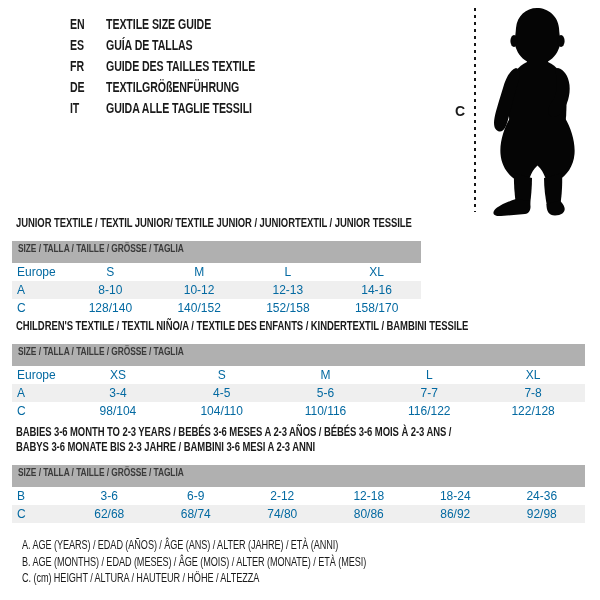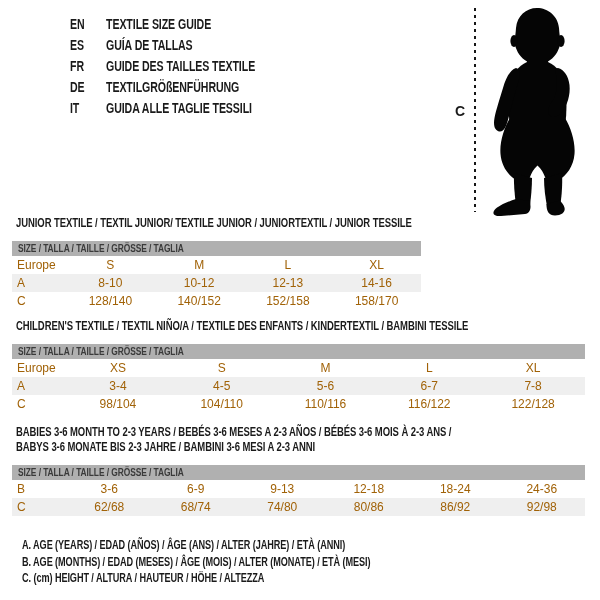--- a/index.html
+++ b/index.html
@@ -24,29 +24,29 @@
   .c-label{position:absolute;left:455px;top:103px;font-weight:bold;font-size:14px;}
   .baby-svg{position:absolute;left:487px;top:5px;width:101px;height:212px;}
 
   
   .tbl-section{position:absolute;left:12px;}
   #t1{top:215px;width:409px;}
   #t2{top:318px;width:573px;}
   #t3{top:424px;width:573px;}
   .tbl-title{height:15px;line-height:15px;font-weight:bold;font-size:13px;padding-left:4px;}
   .tbl{margin-top:11px;}
-  .size-bar{height:15px;line-height:15px;background:#b0b0b0;color:#3a3a3a;font-weight:bold;font-size:11.5px;padding-left:6px;}
-  .t-row{display:flex;height:18px;align-items:center;font-size:12px;color:#a16207;}
+  .size-bar{height:22px;line-height:15px;background:#b0b0b0;color:#3a3a3a;font-weight:bold;font-size:11.5px;padding-left:6px;}
+  .t-row{display:flex;height:18px;align-items:center;font-size:12px;color:#0369a1;}
   .t-row.stripe{background:#efefef;}
   .t-lbl{flex:0 0 54px;width:54px;padding-left:5px;box-sizing:border-box;}
   .t-cell{flex:1;text-align:center;}
 
   
   .notes{position:absolute;left:22px;top:537px;}
-  .note-line{height:16.5px;line-height:16.5px;font-weight:bold;font-size:12.5px;}
+  .note-line{height:16.5px;line-height:16.5px;font-weight:normal;font-size:12.5px;}
 </style>
 </head>
 <body>
 
 <div class="page">
 
   <div class="lang-list">
       <div class="lang-row">
         <span class="lang-code"><span class="sqz">EN</span></span>
         <span class="lang-label"><span class="sqz">TEXTILE SIZE GUIDE</span></span>
@@ -126,21 +126,21 @@
             <span class="t-cell">S</span>
             <span class="t-cell">M</span>
             <span class="t-cell">L</span>
             <span class="t-cell">XL</span>
           </div>
           <div class="t-row stripe">
             <span class="t-lbl">A</span>
             <span class="t-cell">3-4</span>
             <span class="t-cell">4-5</span>
             <span class="t-cell">5-6</span>
-            <span class="t-cell">6-7</span>
+            <span class="t-cell">7-7</span>
             <span class="t-cell">7-8</span>
           </div>
           <div class="t-row">
             <span class="t-lbl">C</span>
             <span class="t-cell">98/104</span>
             <span class="t-cell">104/110</span>
             <span class="t-cell">110/116</span>
             <span class="t-cell">116/122</span>
             <span class="t-cell">122/128</span>
           </div>
@@ -148,21 +148,21 @@
       </div>
       <div class="tbl-section" id="t3">
         <div class="tbl-title"><span class="sqz">BABIES 3-6 MONTH TO 2-3 YEARS / BEBÉS 3-6 MESES A 2-3 AÑOS / BÉBÉS 3-6 MOIS À 2-3 ANS /</span></div>
         <div class="tbl-title"><span class="sqz">BABYS 3-6 MONATE BIS 2-3 JAHRE / BAMBINI 3-6 MESI A 2-3 ANNI</span></div>
         <div class="tbl">
           <div class="size-bar"><span class="sqz">SIZE / TALLA / TAILLE / GRÖSSE / TAGLIA</span></div>
           <div class="t-row">
             <span class="t-lbl">B</span>
             <span class="t-cell">3-6</span>
             <span class="t-cell">6-9</span>
-            <span class="t-cell">9-13</span>
+            <span class="t-cell">2-12</span>
             <span class="t-cell">12-18</span>
             <span class="t-cell">18-24</span>
             <span class="t-cell">24-36</span>
           </div>
           <div class="t-row stripe">
             <span class="t-lbl">C</span>
             <span class="t-cell">62/68</span>
             <span class="t-cell">68/74</span>
             <span class="t-cell">74/80</span>
             <span class="t-cell">80/86</span>

